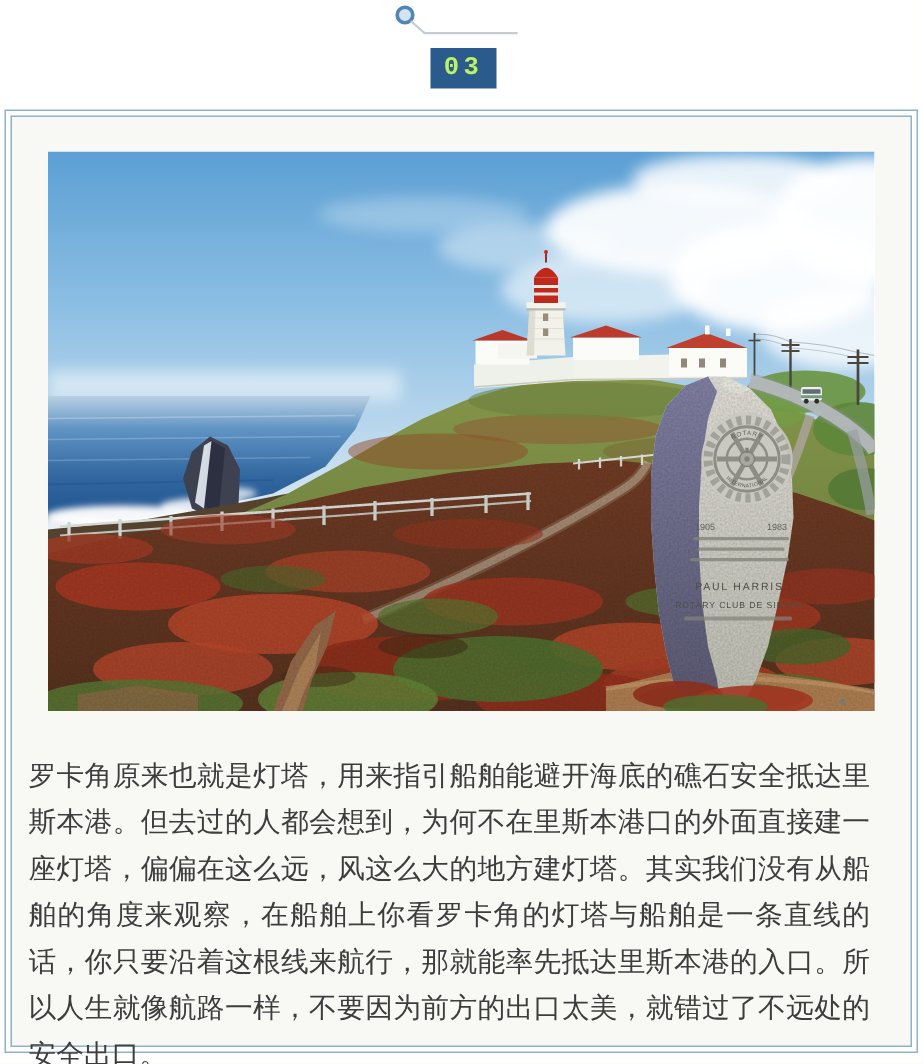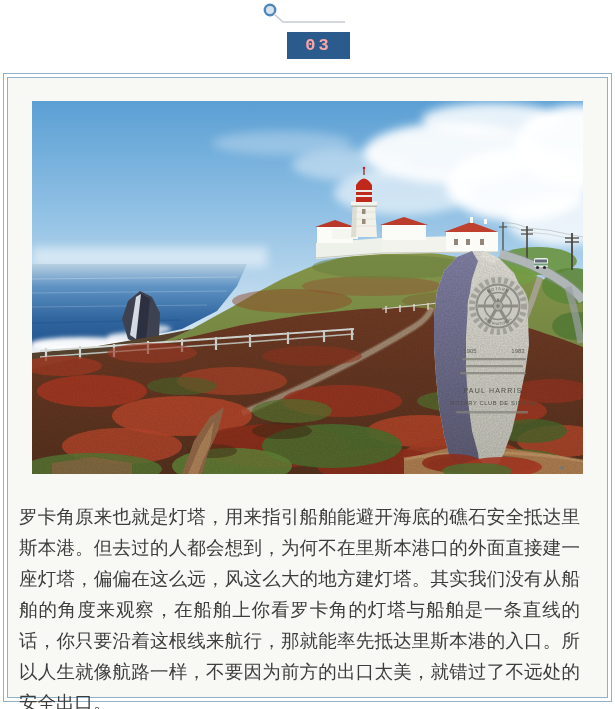--- a/index.html
+++ b/index.html
@@ -5,22 +5,22 @@
   html,body{margin:0;padding:0;}
   body{
     width:615px;height:709px;position:relative;overflow:hidden;
     background:#ffffff;
     font-family:"Liberation Sans","DejaVu Sans",sans-serif;
   }
   
   .ornament{position:absolute;left:252px;top:0;width:110px;height:28px;}
   
   .badge{
-    position:absolute;left:287px;top:32px;width:63px;height:27px;
-    background:#2b5b8d;color:#fca5a5;text-align:center;
+    position:absolute;left:287px;top:32px;width:44px;height:27px;
+    background:#2b5b8d;color:#bef264;text-align:center;
     font:bold 17px/27px "Liberation Mono","DejaVu Sans Mono",monospace;
     letter-spacing:3px;
   }
   
   .box{
     position:absolute;left:3px;top:73px;width:607px;height:627px;
     border:1px solid #8fb2c9;
   }
   .box-inner{
     position:absolute;left:3px;top:3px;right:3px;bottom:3px;

